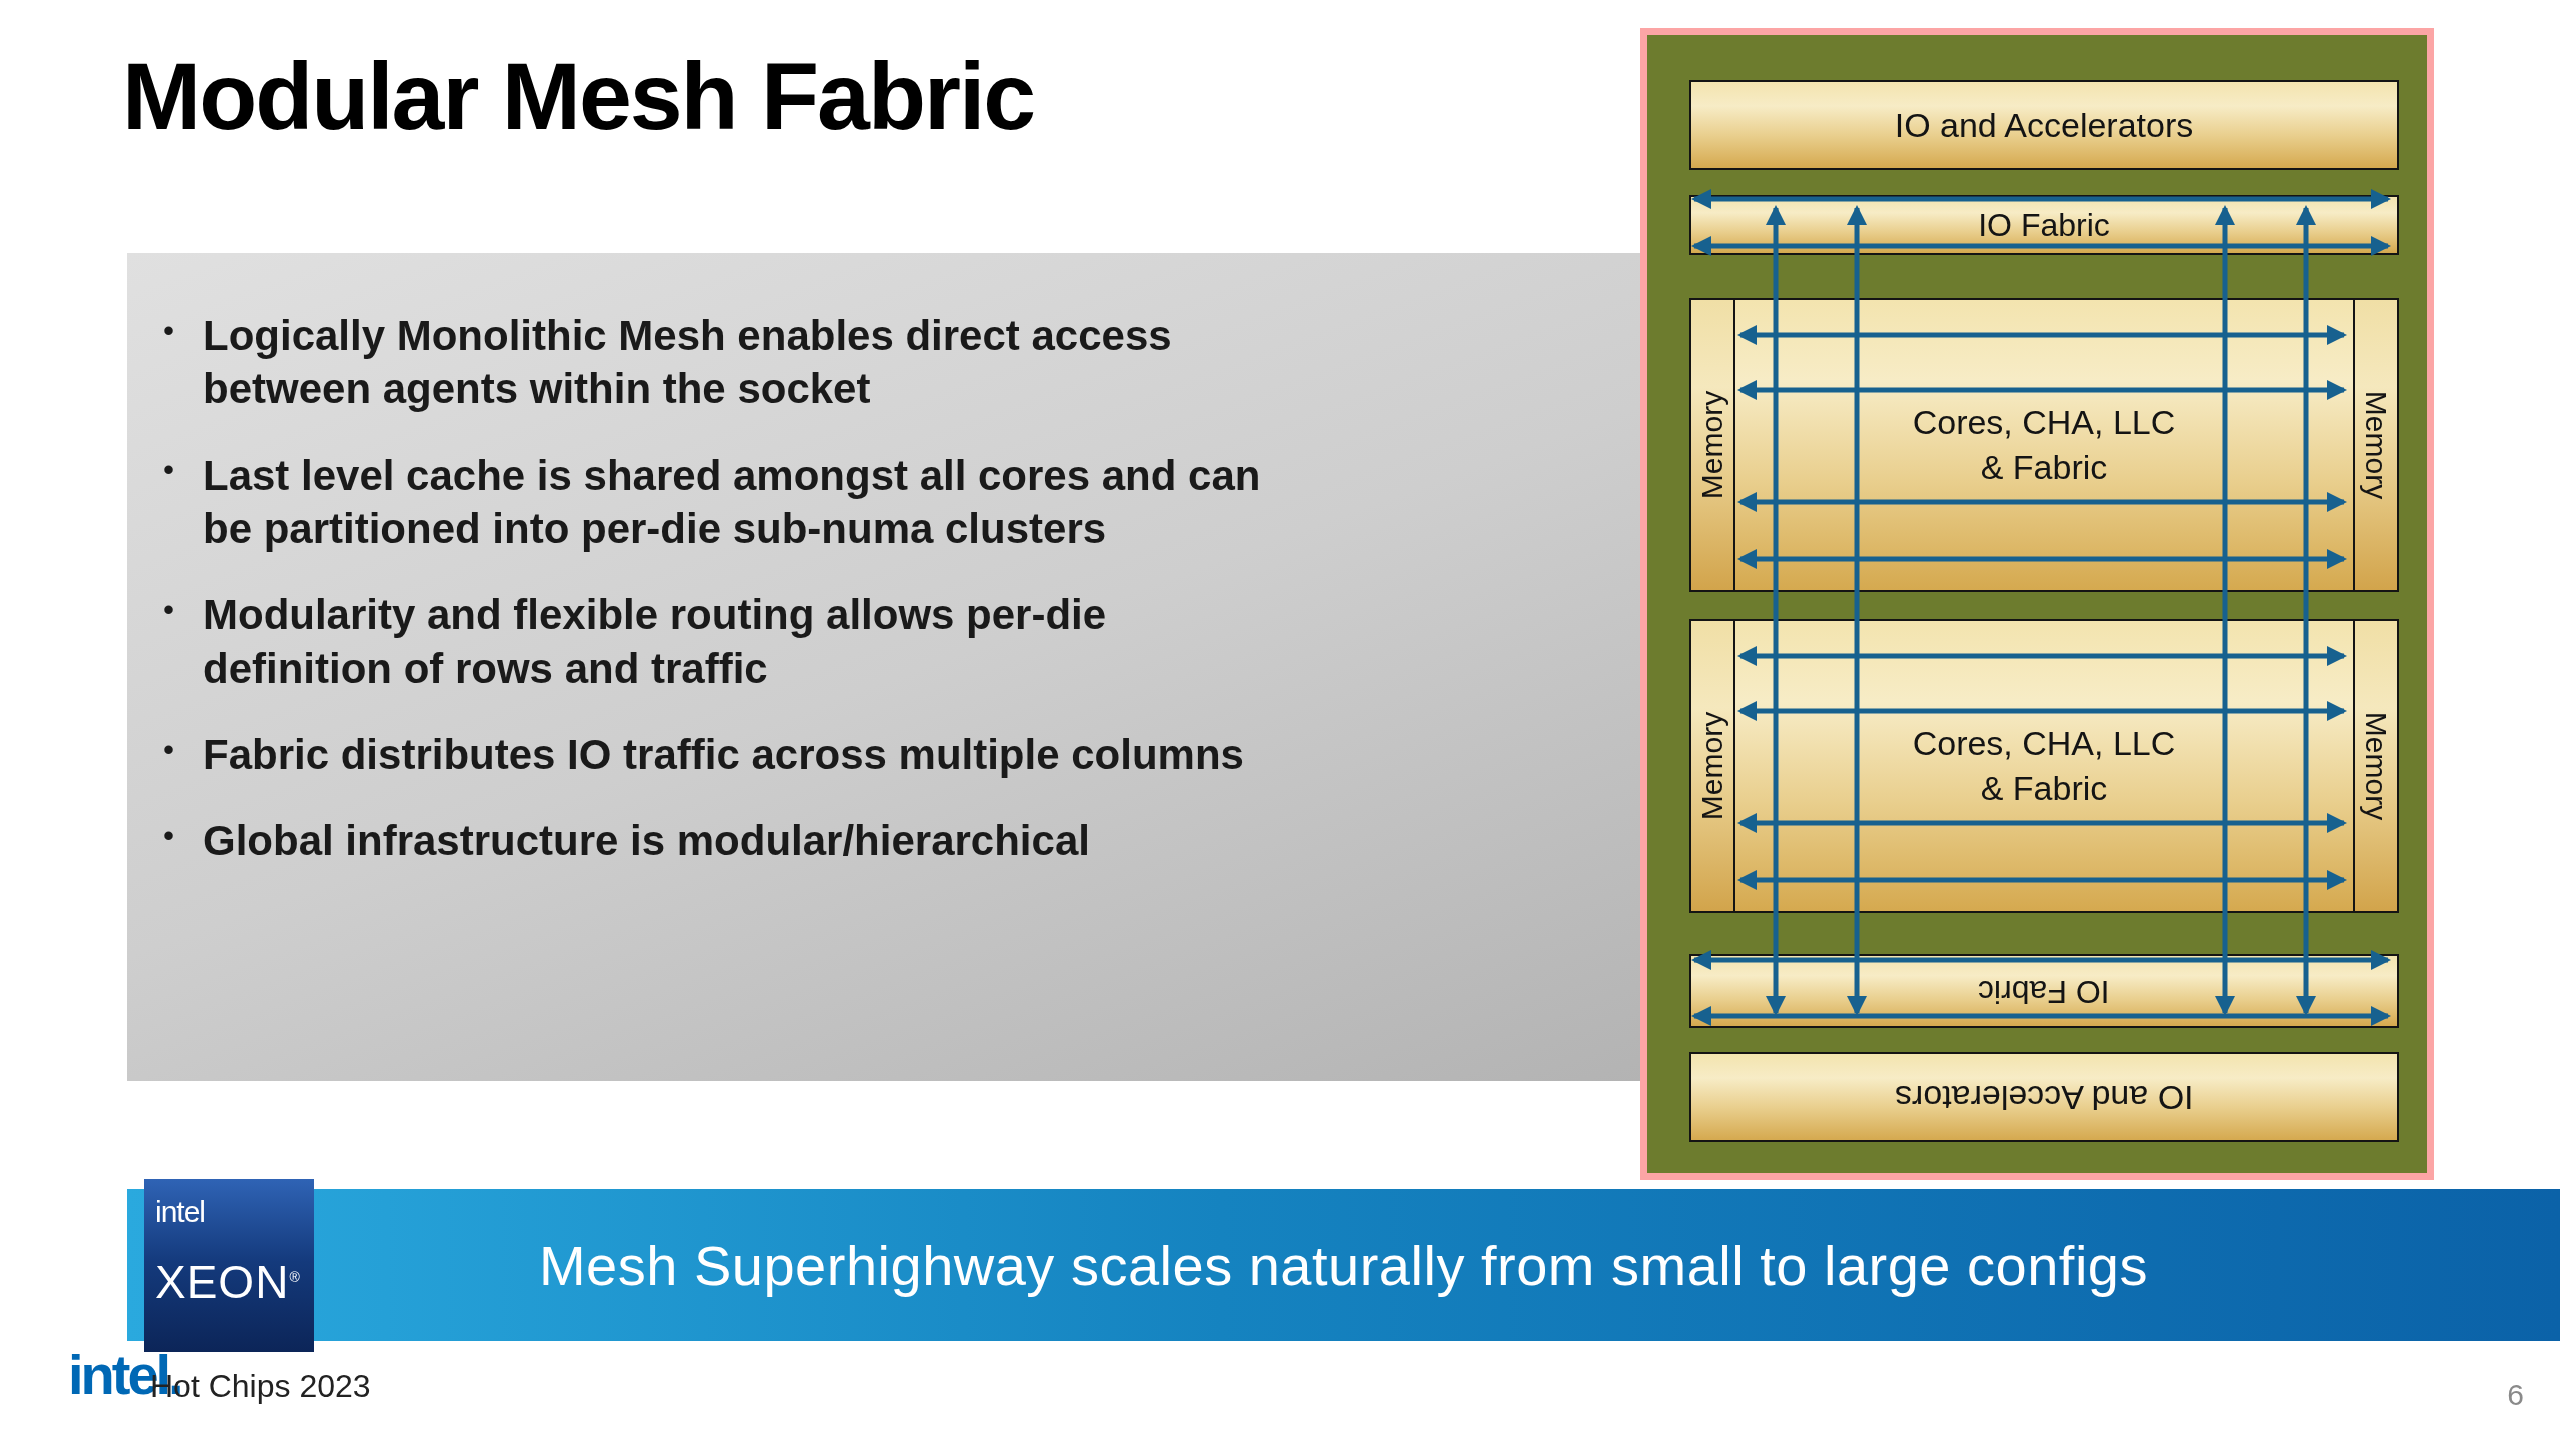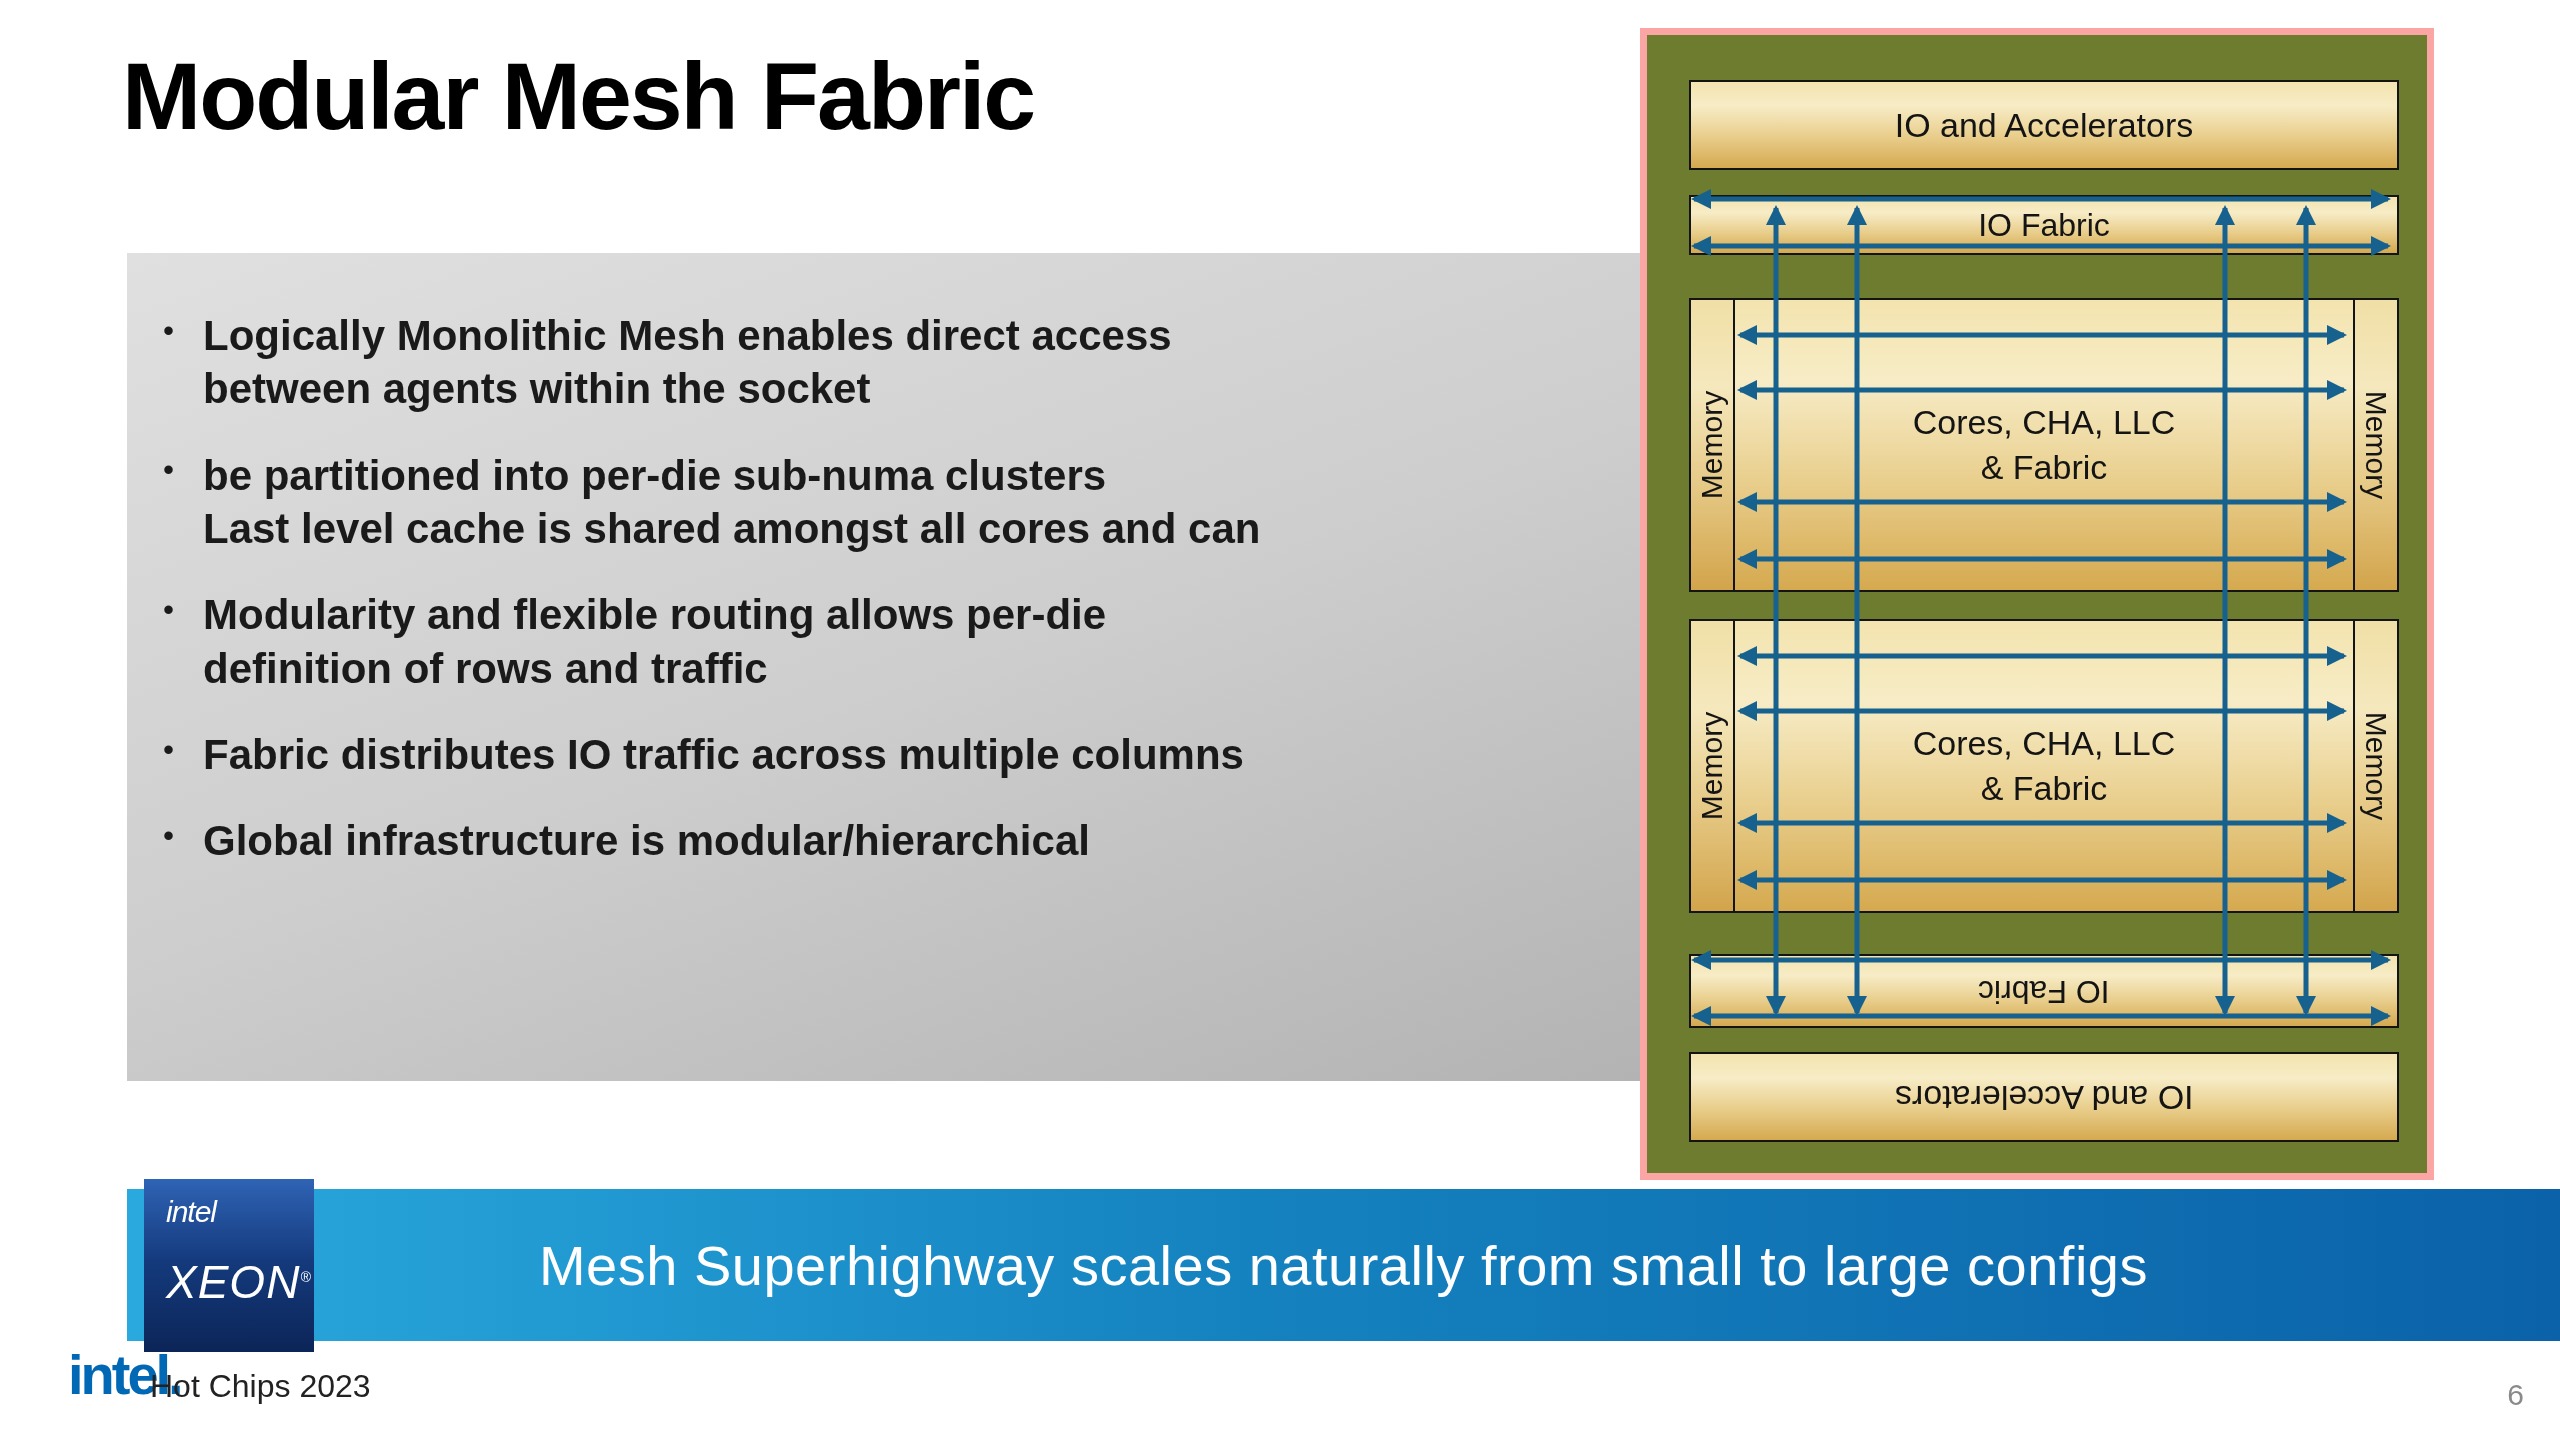--- a/index.html
+++ b/index.html
@@ -76,21 +76,21 @@
   .banner {
     position: absolute; left: 127px; top: 1189px; width: 2433px; height: 152px;
     background: linear-gradient(90deg, #2aa9de 0%, #1583c0 45%, #0b62a8 100%);
     display: flex; align-items: center; justify-content: center;
   }
   .banner-text { color: #ffffff; font-size: 56px; font-weight: 400; letter-spacing: 0.5px; }
 
   .xeon-badge {
     position: absolute; left: 144px; top: 1179px; width: 170px; height: 173px;
     background: linear-gradient(180deg, #2f63b5 0%, #143a7c 48%, #0c2558 100%);
-    z-index: 5; padding: 16px 0 0 22px; font-style: italic;
+    z-index: 5; padding: 16px 0 0 11px;
   }
   .badge-intel { color: #ffffff; font-size: 30px; font-weight: 400; letter-spacing: -1px; }
   .badge-xeon  { color: #ffffff; font-size: 46px; font-weight: 400; letter-spacing: 1px; margin-top: 26px; }
   .badge-xeon sup { font-size: 14px; }
 
   
   .intel-logo {
     position: absolute; left: 30px; top: 1342px;
     color: #0068b5; font-size: 56px; font-weight: 700; letter-spacing: -3px; margin-left: 38px;
   }
@@ -105,22 +105,22 @@
 
   <h1 class="title">Modular Mesh Fabric</h1>
 
   <div class="bullets-panel">
     <ul>
       <li>
         <span class="l">Logically Monolithic Mesh enables direct access</span>
         <span class="l">between agents within the socket</span>
       </li>
       <li>
+        <span class="l">Last level cache is shared amongst all cores and can</span>
         <span class="l">be partitioned into per-die sub-numa clusters</span>
-        <span class="l">Last level cache is shared amongst all cores and can</span>
       </li>
       <li>
         <span class="l">Modularity and flexible routing allows per-die</span>
         <span class="l">definition of rows and traffic</span>
       </li>
       <li>
         <span class="l">Fabric distributes IO traffic across multiple columns</span>
       </li>
       <li>
         <span class="l">Global infrastructure is modular/hierarchical</span>

